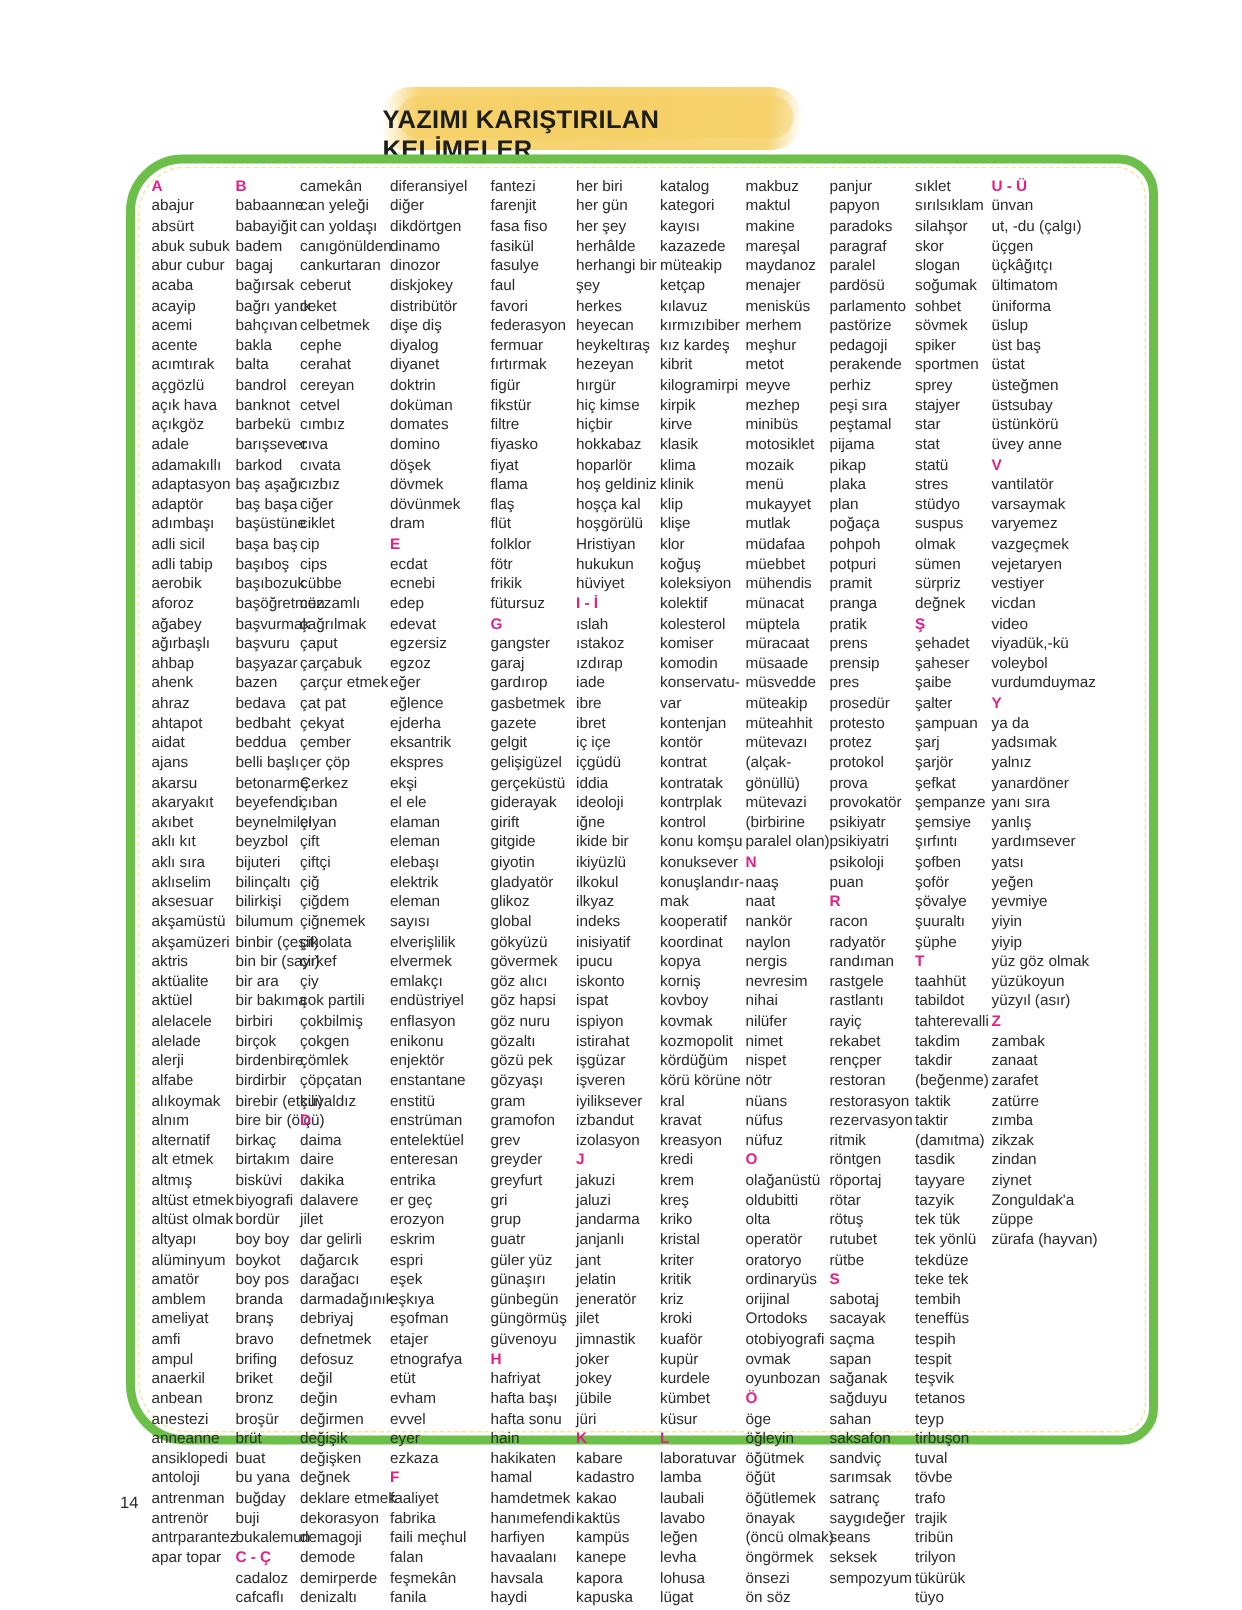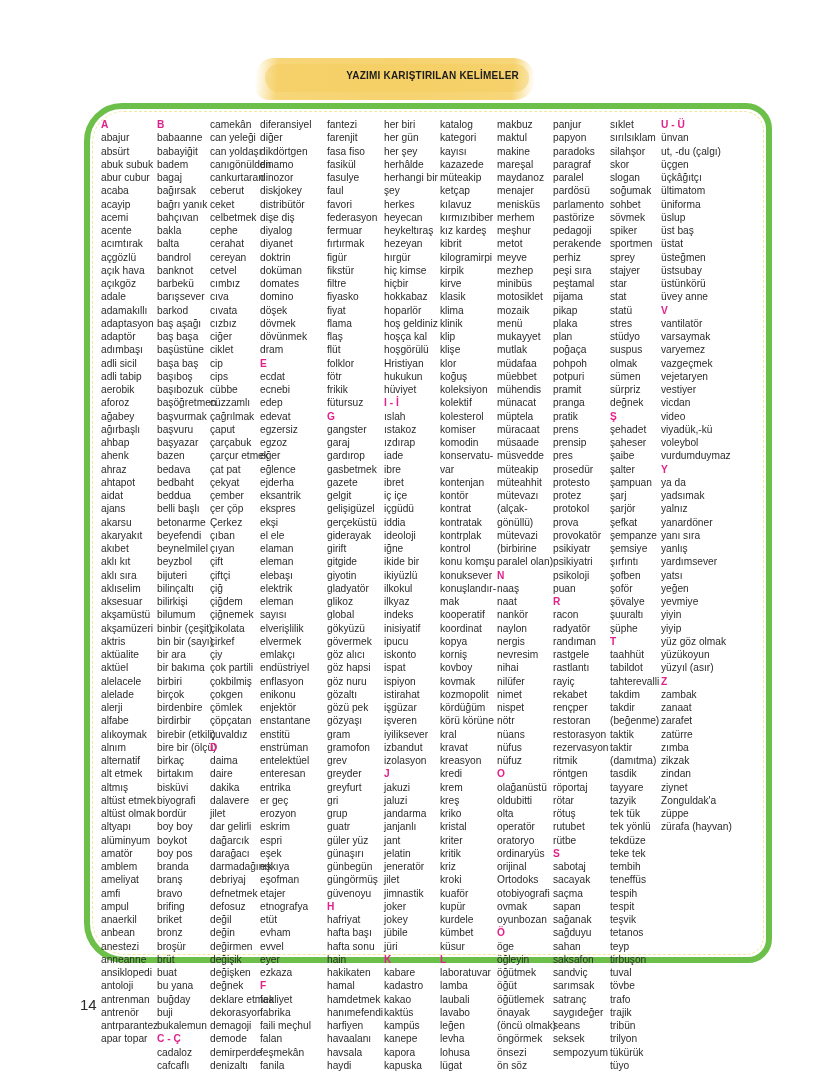--- a/index.html
+++ b/index.html
@@ -1,26 +1,26 @@
 <!DOCTYPE html>
 <html><head>
 <meta charset="utf-8">
 <style>
   html, body { margin: 0; padding: 0; background: #ffffff; }
   body { width: 828px; height: 1073px; position: relative; overflow: hidden; font-family: "Liberation Sans", sans-serif; color: #2b2b2b; }
   .title-wrap { position: absolute; left: 255px; top: 58px; width: 280px; height: 42px; }
   .title-brush { position: absolute; inset: 0; background: linear-gradient(90deg, rgba(250,214,120,0) 0%, #f7d679 8%, #f6d36f 50%, #f7d679 92%, rgba(250,214,120,0) 100%); border-radius: 18px 24px 20px 16px; transform: skewX(-4deg); }
   .title-brush2 { position: absolute; left: 10px; right: 6px; top: 6px; bottom: 8px; background: #f3cb5c; opacity: .45; border-radius: 20px; }
-  .page-title { position: absolute; left: 0; right: 16px; top: 12px; text-align: right; font-weight: bold; font-size: 10px; color: #1d1d1b; letter-spacing: .2px; }
+  .page-title { position: absolute; left: 0; right: 0; top: 12px; text-align: left; font-weight: bold; font-size: 17px; color: #1d1d1b; letter-spacing: .2px; }
   .frame { position: absolute; left: 84px; top: 103px; width: 688px; height: 860px; border: 6px solid #6cc04a; border-radius: 38px 26px 24px 40px; box-sizing: border-box; }
   .frame-inner { position: absolute; left: 2px; top: 2px; right: 2px; bottom: 2px; border: 1px dashed #f2e79a; border-radius: 32px 20px 18px 34px; }
   .col { position: absolute; top: 118px; font-size: 10.2px; line-height: 13.25px; }
   .col div { white-space: nowrap; }
   .hdr { color: #e0218a; font-weight: bold; }
-  .page-number { position: absolute; left: 80px; top: 996px; font-size: 15px; color: #2b2b2b; }
+  .page-number { position: absolute; left: 80px; top: 996px; font-size: 11px; color: #2b2b2b; }
 </style>
 </head>
 <body>
 
 <div class="title-wrap">
   <div class="title-brush"></div>
   <div class="title-brush2"></div>
   <div class="page-title">YAZIMI KARIŞTIRILAN KELİMELER</div>
 </div>
 
@@ -168,21 +168,21 @@
     <div>buat</div>
     <div>bu yana</div>
     <div>buğday</div>
     <div>buji</div>
     <div>bukalemun</div>
     <div class="hdr">C - Ç</div>
     <div>cadaloz</div>
     <div>cafcaflı</div>
     <div>cambaz</div>
   </div>
-<div class="col" style="left:210px">
+<div class="col" style="left:200px">
     <div>camekân</div>
     <div>can yeleği</div>
     <div>can yoldaşı</div>
     <div>canıgönülden</div>
     <div>cankurtaran</div>
     <div>ceberut</div>
     <div>ceket</div>
     <div>celbetmek</div>
     <div>cephe</div>
     <div>cerahat</div>

